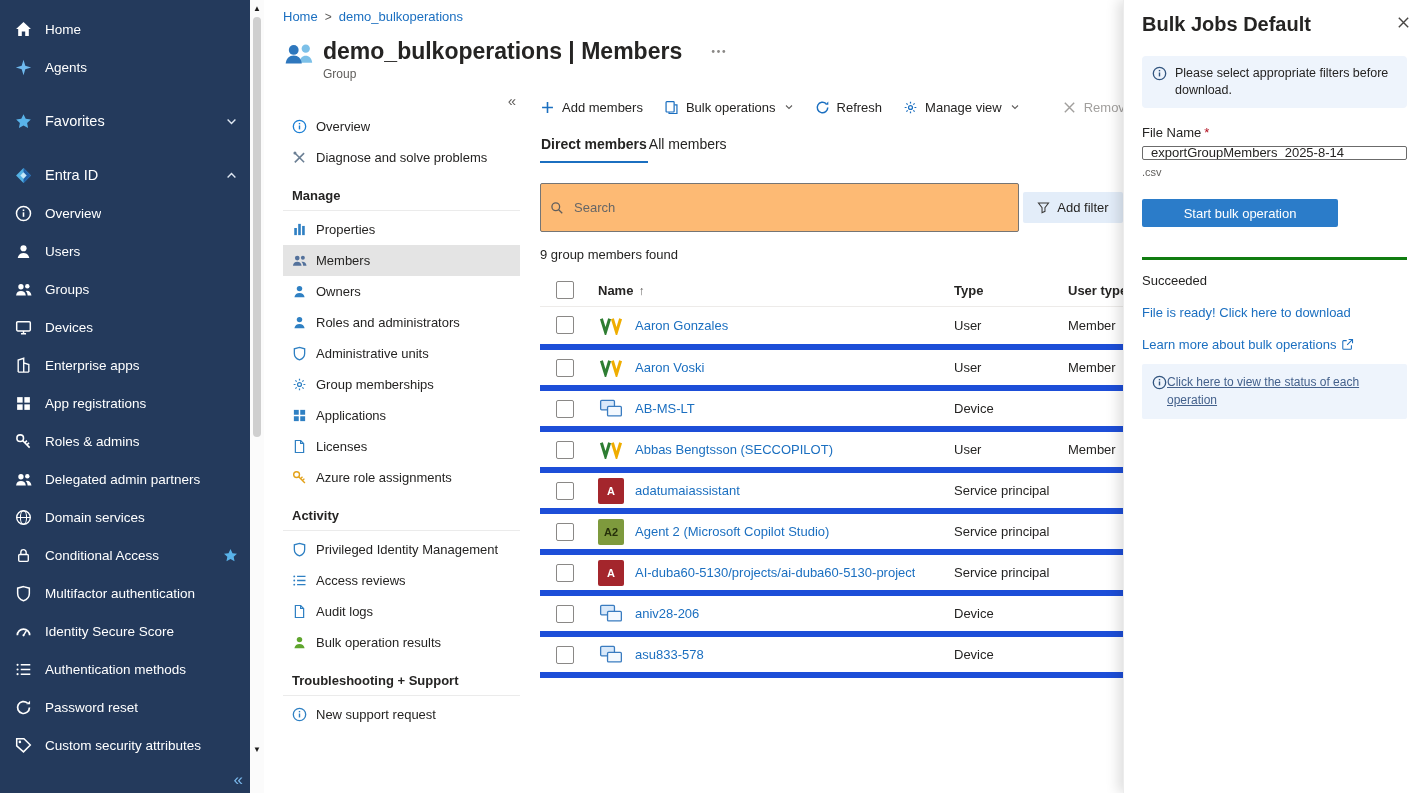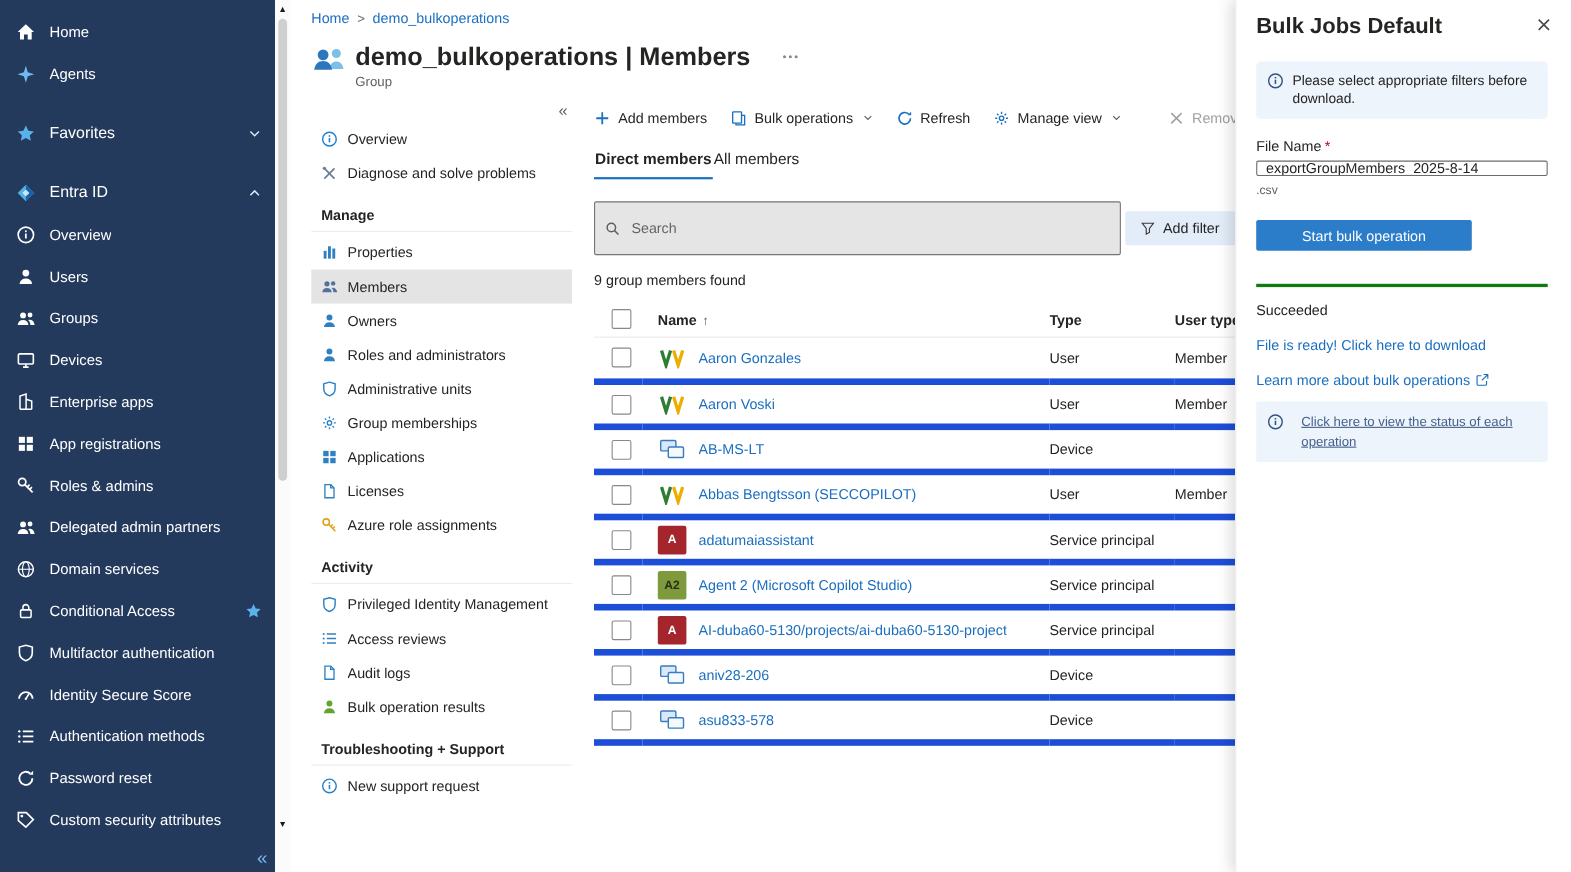--- a/index.html
+++ b/index.html
@@ -58,21 +58,21 @@
 .tb-btn .chev-sm{width:10px;height:10px;color:#605e5c;margin-left:1px;}
 .tb-btn.disabled{color:#a19f9d;}
 .tb-btn.disabled .tbi{color:#a19f9d;}
 .tb-divider{width:1px;height:17px;background:#d2d0ce;}
 
 .tabs{display:flex;margin-top:5px;font-size:14px;}
 .tab{padding:6px 1px 9px;border-bottom:2.5px solid transparent;cursor:pointer;color:#252423;}
 .tab.active{font-weight:700;border-bottom-color:#1b6fc0;}
 
 .search-row{display:flex;align-items:center;gap:4px;margin-top:20px;}
-.searchbox{flex:1;height:49px;border:1px solid #757575;border-radius:2px;display:flex;align-items:center;gap:8px;padding:0 9px;background:#e5e5e5;}
+.searchbox{flex:1;height:49px;border:1px solid #757575;border-radius:2px;display:flex;align-items:center;gap:8px;padding:0 9px;background:#fdba74;}
 .searchbox .ic{width:14px;height:14px;color:#605e5c;}
 .searchbox input{flex:1;border:0;outline:0;font-size:13px;font-family:inherit;color:#252423;background:transparent;min-width:0;}
 .searchbox input::placeholder{color:#666;}
 .addfilter{flex:none;width:100px;height:31px;background:#e3edf9;border-radius:2px;display:flex;align-items:center;justify-content:center;gap:7px;font-size:13px;color:#252423;}
 .addfilter .ic{width:13px;height:13px;color:#3b3a39;}
 
 .count{margin-top:15px;font-size:13px;}
 
 table{width:100%;border-collapse:collapse;margin-top:13px;table-layout:fixed;font-size:13px;}
 th{text-align:left;font-weight:700;height:31px;padding:0;border-bottom:1px solid #edebe9;white-space:nowrap;overflow:hidden;}
@@ -96,21 +96,21 @@
 .banner{margin-top:20px;background:#eef4fc;border-radius:4px;padding:9px 10px;display:flex;gap:8px;font-size:12.5px;line-height:1.35;color:#252423;}
 .bic{width:15px;height:15px;color:#32557f;margin-top:1px;flex:none;}
 .field-label{margin-top:17px;font-size:13px;}
 .req{color:#b10e1e;margin-left: 3px;}
 .text-input{margin-top:6px;width:100%;height:14px;border:1px solid #6b6b6b;border-radius:2px;padding:0 8px;font-size:13px;font-family:inherit;color:#252423;}
 .ext{margin-top:5px;font-size:11px;color:#605e5c;}
 .primary{margin-top:21px;width:196px;height:28px;background:#2b7cc9;color:#fff;border-radius:2px;font-size:13px;}
 .success{margin-top:30px;border-top:3px solid #107c10;padding-top:13px;font-size:13px;}
 .plink{display:flex;align-items:center;gap:5px;margin-top:17px;font-size:13px;color:#1b6fc0;cursor:pointer;width:fit-content;}
 .plink .ic{width:13px;height:13px;}
-.statusbox{margin-top:12px;background:#eef4fc;border-radius:2px;padding:10px;display:flex;gap:16px;font-size:12px;line-height:1.45;}
+.statusbox{margin-top:12px;background:#eef4fc;border-radius:2px;padding:10px;display:flex;gap:0;font-size:12px;line-height:1.45;}
 .sb-link{color:#44618c;text-decoration:underline;cursor:pointer;}
 </style>
 </head>
 <body>
 
 <svg style="position:absolute;width:0;height:0" aria-hidden="true">
   <symbol id="s-home" viewBox="0 0 16 16">
       <path fill="currentColor" d="M8 1 15 7.6h-2v6.4H9.6V9.8H6.4v4.2H3V7.6H1z"></path>
     </symbol>
   <symbol id="s-sparkle" viewBox="0 0 16 16">

